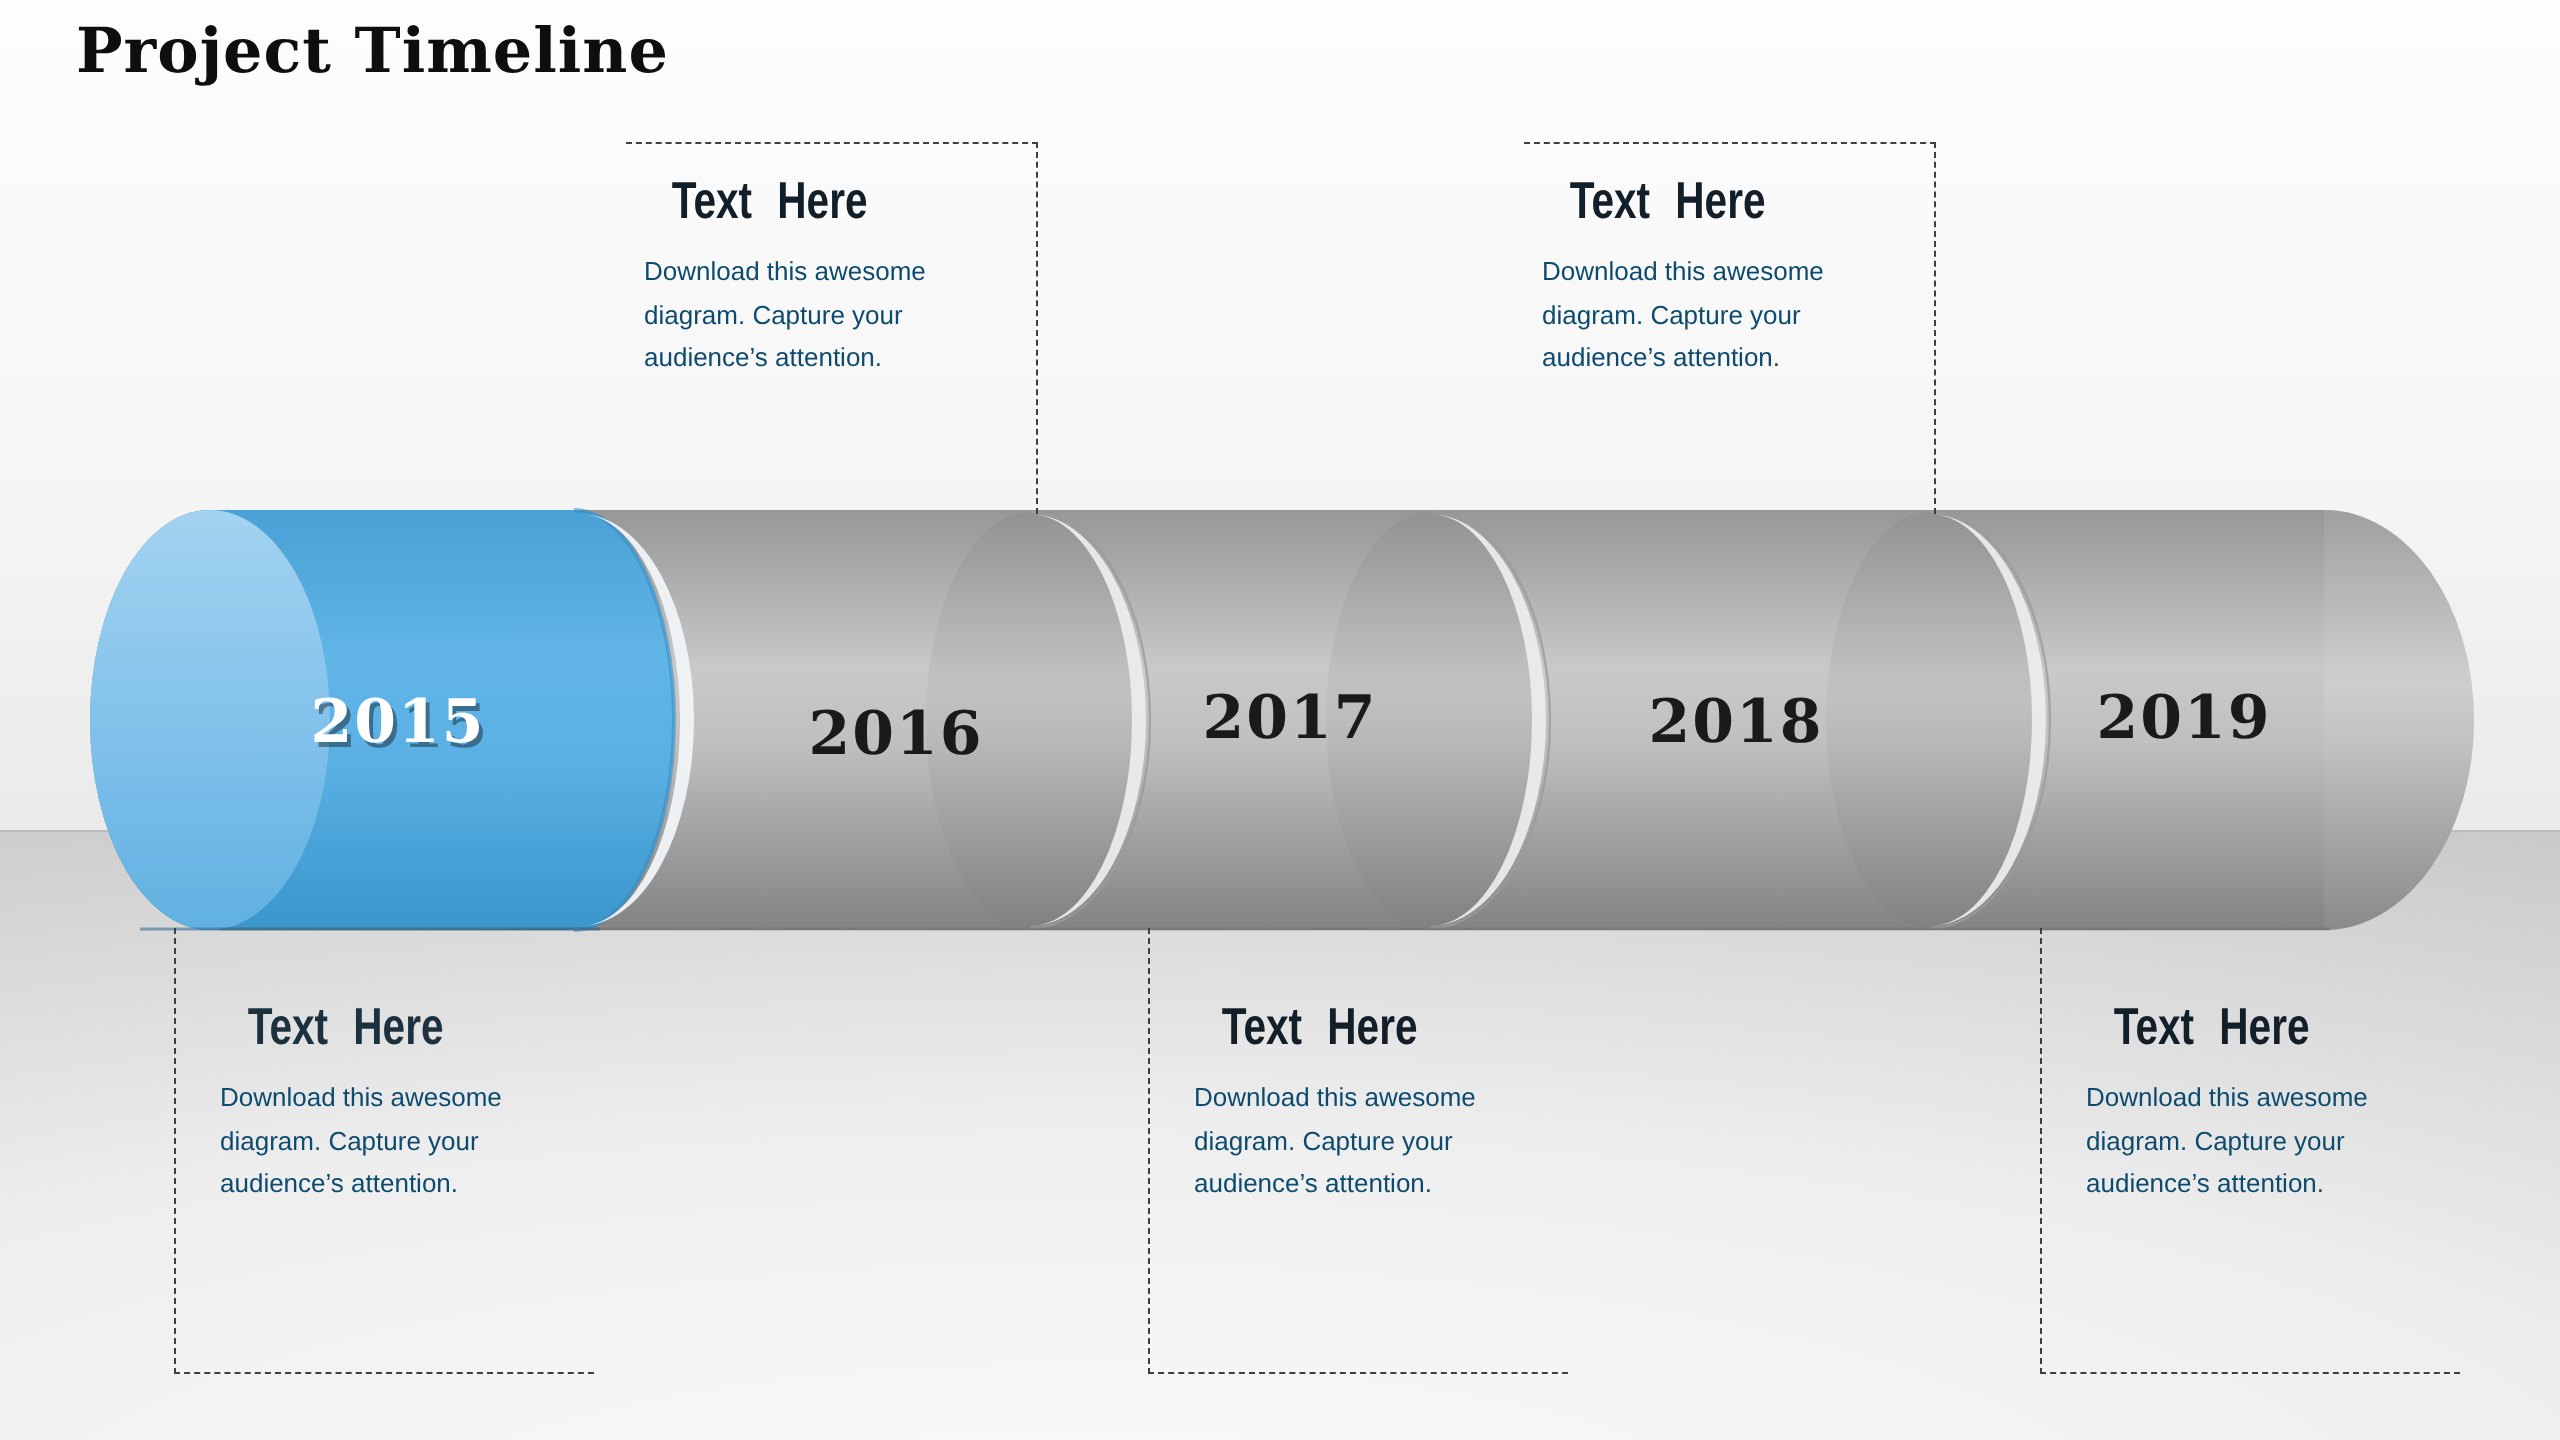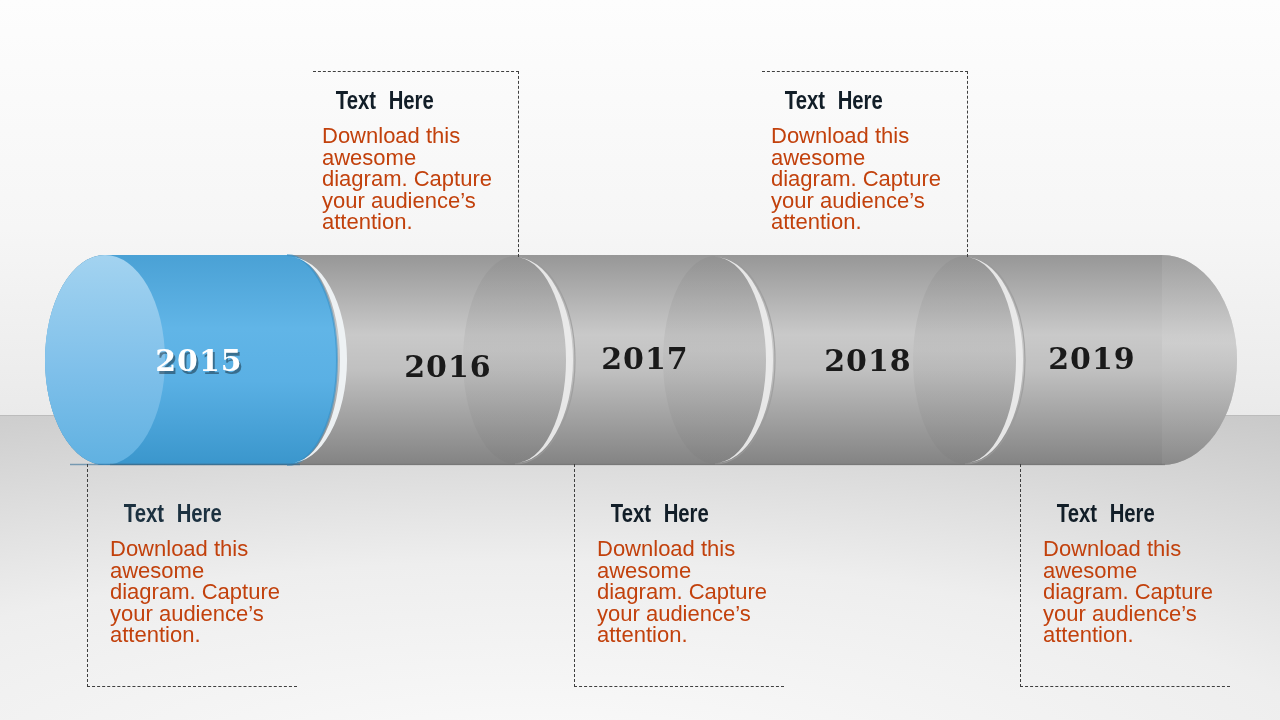--- a/index.html
+++ b/index.html
@@ -32,21 +32,21 @@
     padding:13px 0 0 9px;}
   .co-bot{top:464px;width:210px;height:223px;
     border-left:1px dashed #3f3f3f;border-bottom:1px dashed #3f3f3f;
     padding:34px 0 0 22px;}
   .co-title{margin:0 0 9px 0;}
   .co-title .tt{
     display:inline-block;transform:scaleX(.78);transform-origin:50% 50%;
     font-weight:bold;font-size:26px;letter-spacing:0;word-spacing:9px;color:#121e28;
     white-space:nowrap;
   }
-  .co-body{width:172px;font-size:22px;line-height:21.5px;color:#c2410c;}
+  .co-body{width:172px;font-size:13px;line-height:21.5px;color:#0c4a6e;}
   .co1-title .tt{color:#1c3140;} 
 </style>
 </head>
 <body>
 
 <div class="canvas">
 
   <div class="wall"></div>
   <div class="floor"></div>
 
@@ -149,14 +149,15 @@
     </div>
     <div class="co-body">Download this awesome diagram. Capture your audience’s attention.</div>
   </div>
   <div class="co co-bot" style="left:1020px">
     <div class="co-title">
       <span class="tt">Text Here</span>
     </div>
     <div class="co-body">Download this awesome diagram. Capture your audience’s attention.</div>
   </div>
 
+  <h1 class="slide-title">Project Timeline</h1>
 
 </div>
 
 </body></html>

